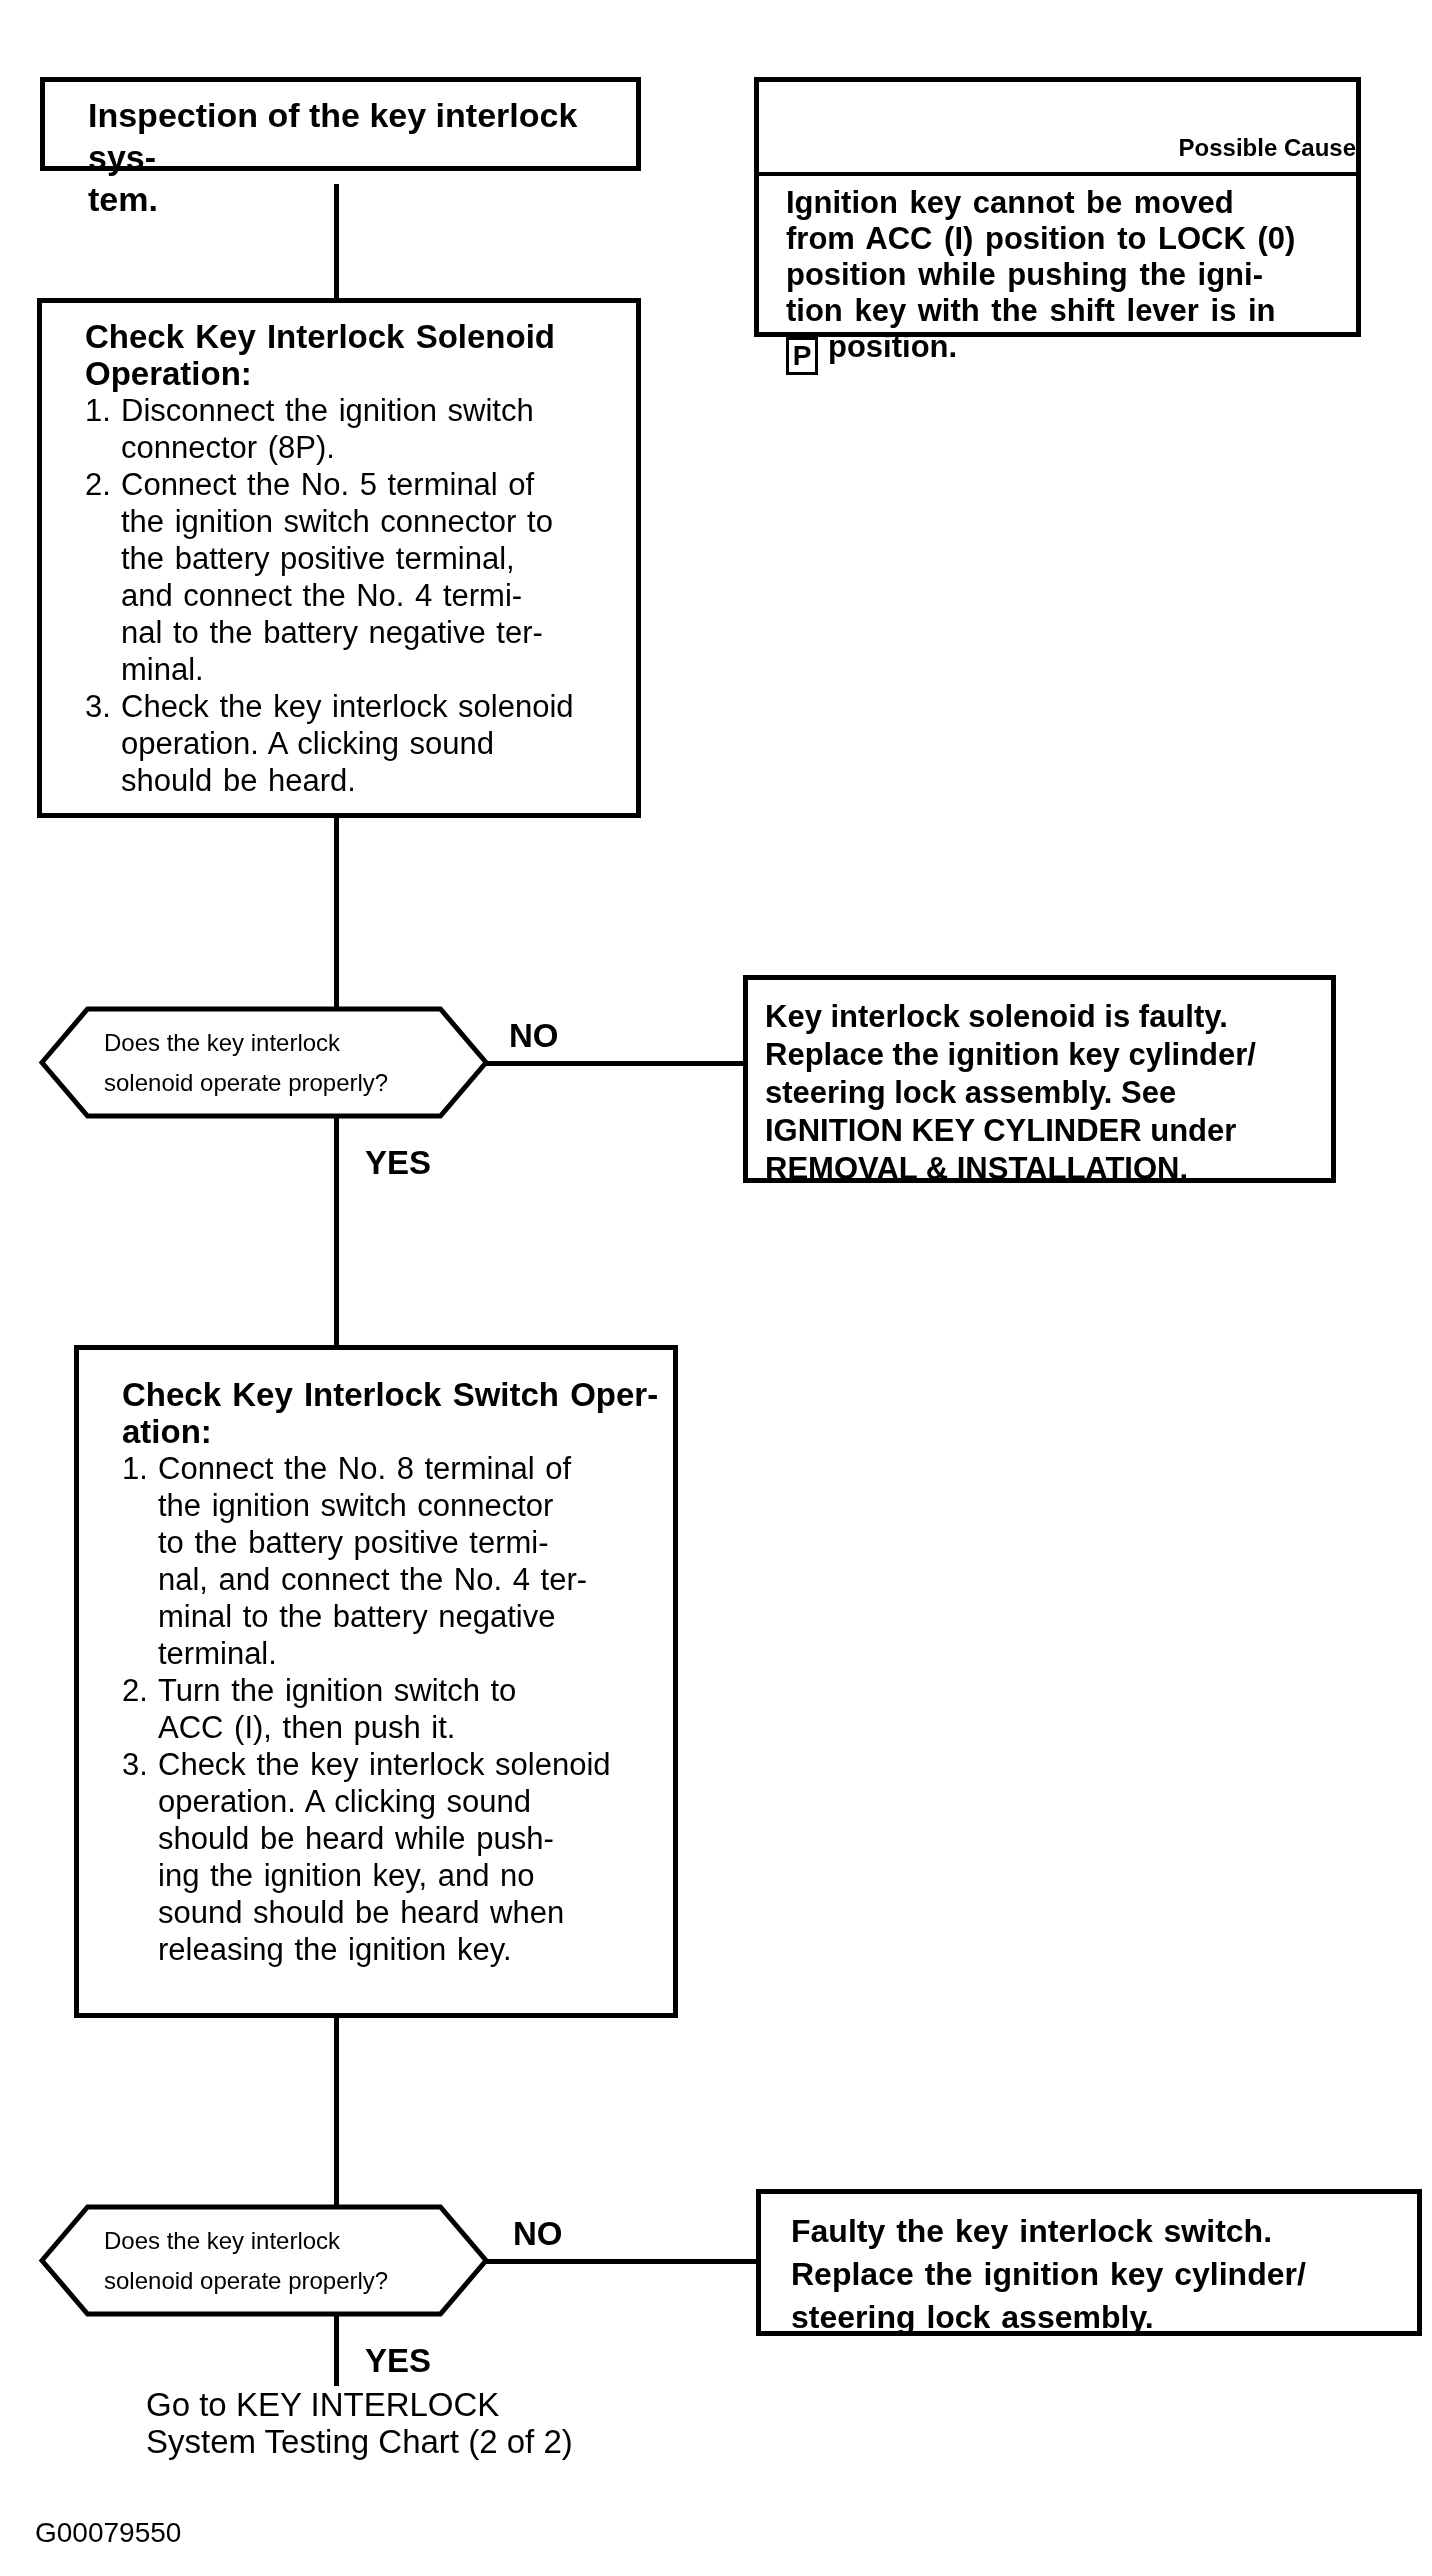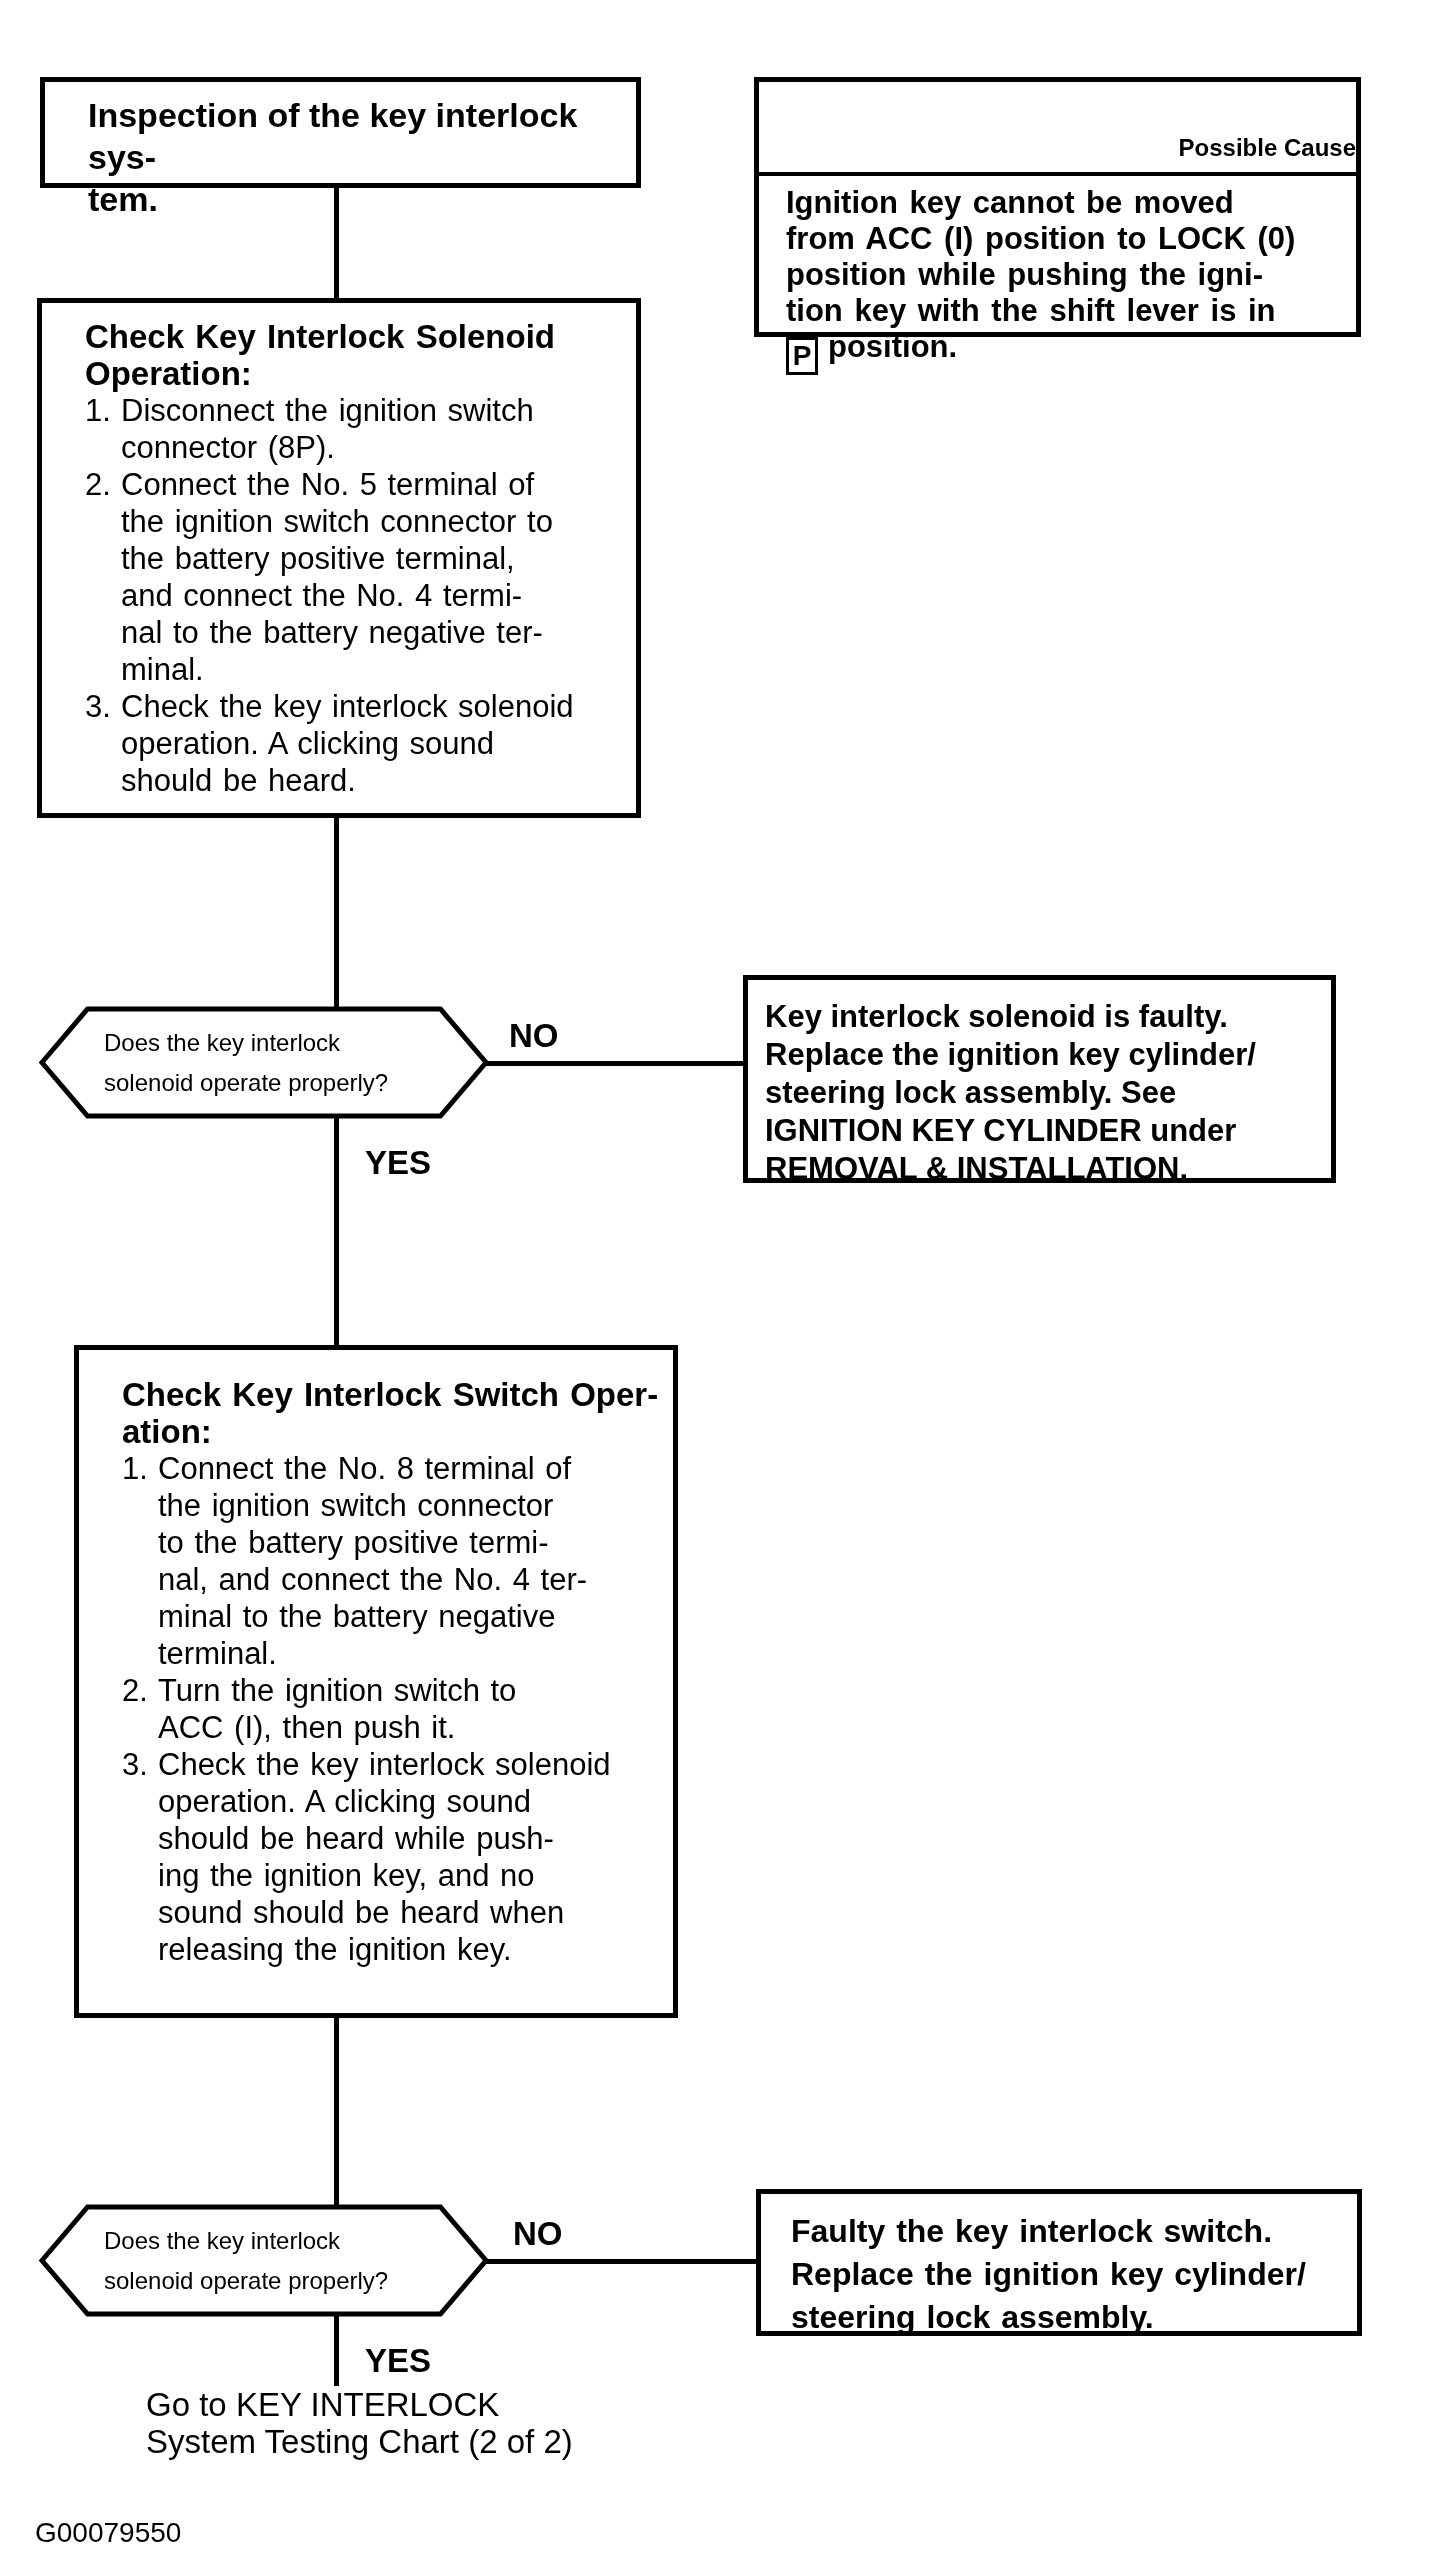--- a/index.html
+++ b/index.html
@@ -13,21 +13,21 @@
   }
   .box{
     position:absolute;
     box-sizing:border-box;
     border:5px solid #000;
     background:#fff;
   }
   .preline{white-space:pre-line;}
   
   #start-box{
-    left:40px;top:77px;width:601px;height:111px;
+    left:40px;top:77px;width:601px;height:94px;
     padding:12px 18px 0 43px;
     font-weight:700;font-size:34px;line-height:42px;
   }
   
   #pc-box{left:754px;top:77px;width:607px;height:260px;padding:0;}
   #pc-header{
     height:50px;border-bottom:4px solid #000;
     text-align:right;line-height:52px;
     font-weight:700;font-size:24px;margin-top:40px;
   }
@@ -64,21 +64,21 @@
     transform:translateY(-50%);
     font-size:24px;line-height:40px;
   }
   
   #no-box-1{
     left:743px;top:975px;width:593px;height:208px;
     padding:18px 8px 0 17px;
     font-weight:700;font-size:31px;line-height:38px;
   }
   #no-box-2{
-    left:756px;top:2189px;width:606px;height:147px;
+    left:756px;top:2189px;width:666px;height:147px;
     padding:16px 8px 0 30px;
     font-weight:700;font-size:32px;line-height:43px;
     word-spacing:2px;
   }
   
   .vline,.hline{position:absolute;background:#000;}
   .vline{width:5px;}
   .hline{height:5px;}
   #v-start{left:334px;top:184px;height:117px;}
   #v-sol-hex1{left:334px;top:816px;height:194px;}

